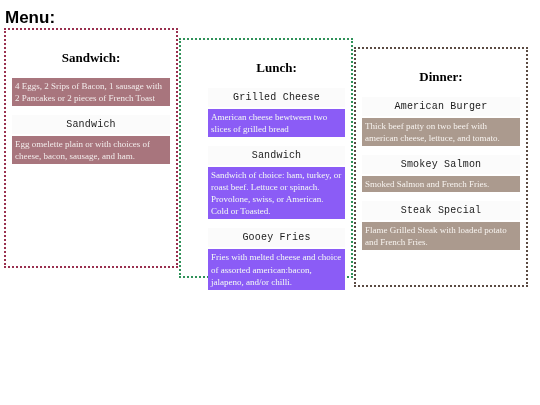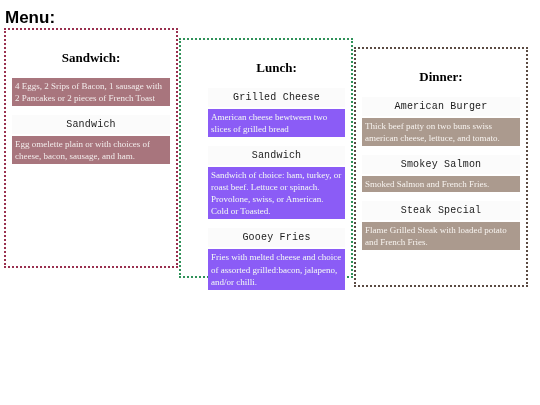--- a/index.html
+++ b/index.html
@@ -144,31 +144,31 @@
         <span class="item-desc desc-lunch">American cheese bewtween two slices of grilled bread</span>
       </div>
 
       <div class="item-block">
         <span class="item-name">Sandwich</span>
         <span class="item-desc desc-lunch">Sandwich of choice: ham, turkey, or roast beef. Lettuce or spinach. Provolone, swiss, or American. Cold or Toasted.</span>
       </div>
 
       <div class="item-block">
         <span class="item-name">Gooey Fries</span>
-        <span class="item-desc desc-lunch">Fries with melted cheese and choice of assorted grilled:bacon, jalapeno, and/or chilli.</span>
+        <span class="item-desc desc-lunch">Fries with melted cheese and choice of assorted american:bacon, jalapeno, and/or chilli.</span>
       </div>
     </div>
 
     
     <div class="menu-card card-dinner">
       <div class="card-heading">Dinner:</div>
 
       <div class="item-block">
         <span class="item-name">American Burger</span>
-        <span class="item-desc desc-dinner">Thick beef patty on two buns swiss american cheese, lettuce, and tomato.</span>
+        <span class="item-desc desc-dinner">Thick beef patty on two beef with american cheese, lettuce, and tomato.</span>
       </div>
 
       <div class="item-block">
         <span class="item-name">Smokey Salmon</span>
         <span class="item-desc desc-dinner">Smoked Salmon and French Fries.</span>
       </div>
 
       <div class="item-block">
         <span class="item-name">Steak Special</span>
         <span class="item-desc desc-dinner">Flame Grilled Steak with loaded potato and French Fries.</span>

